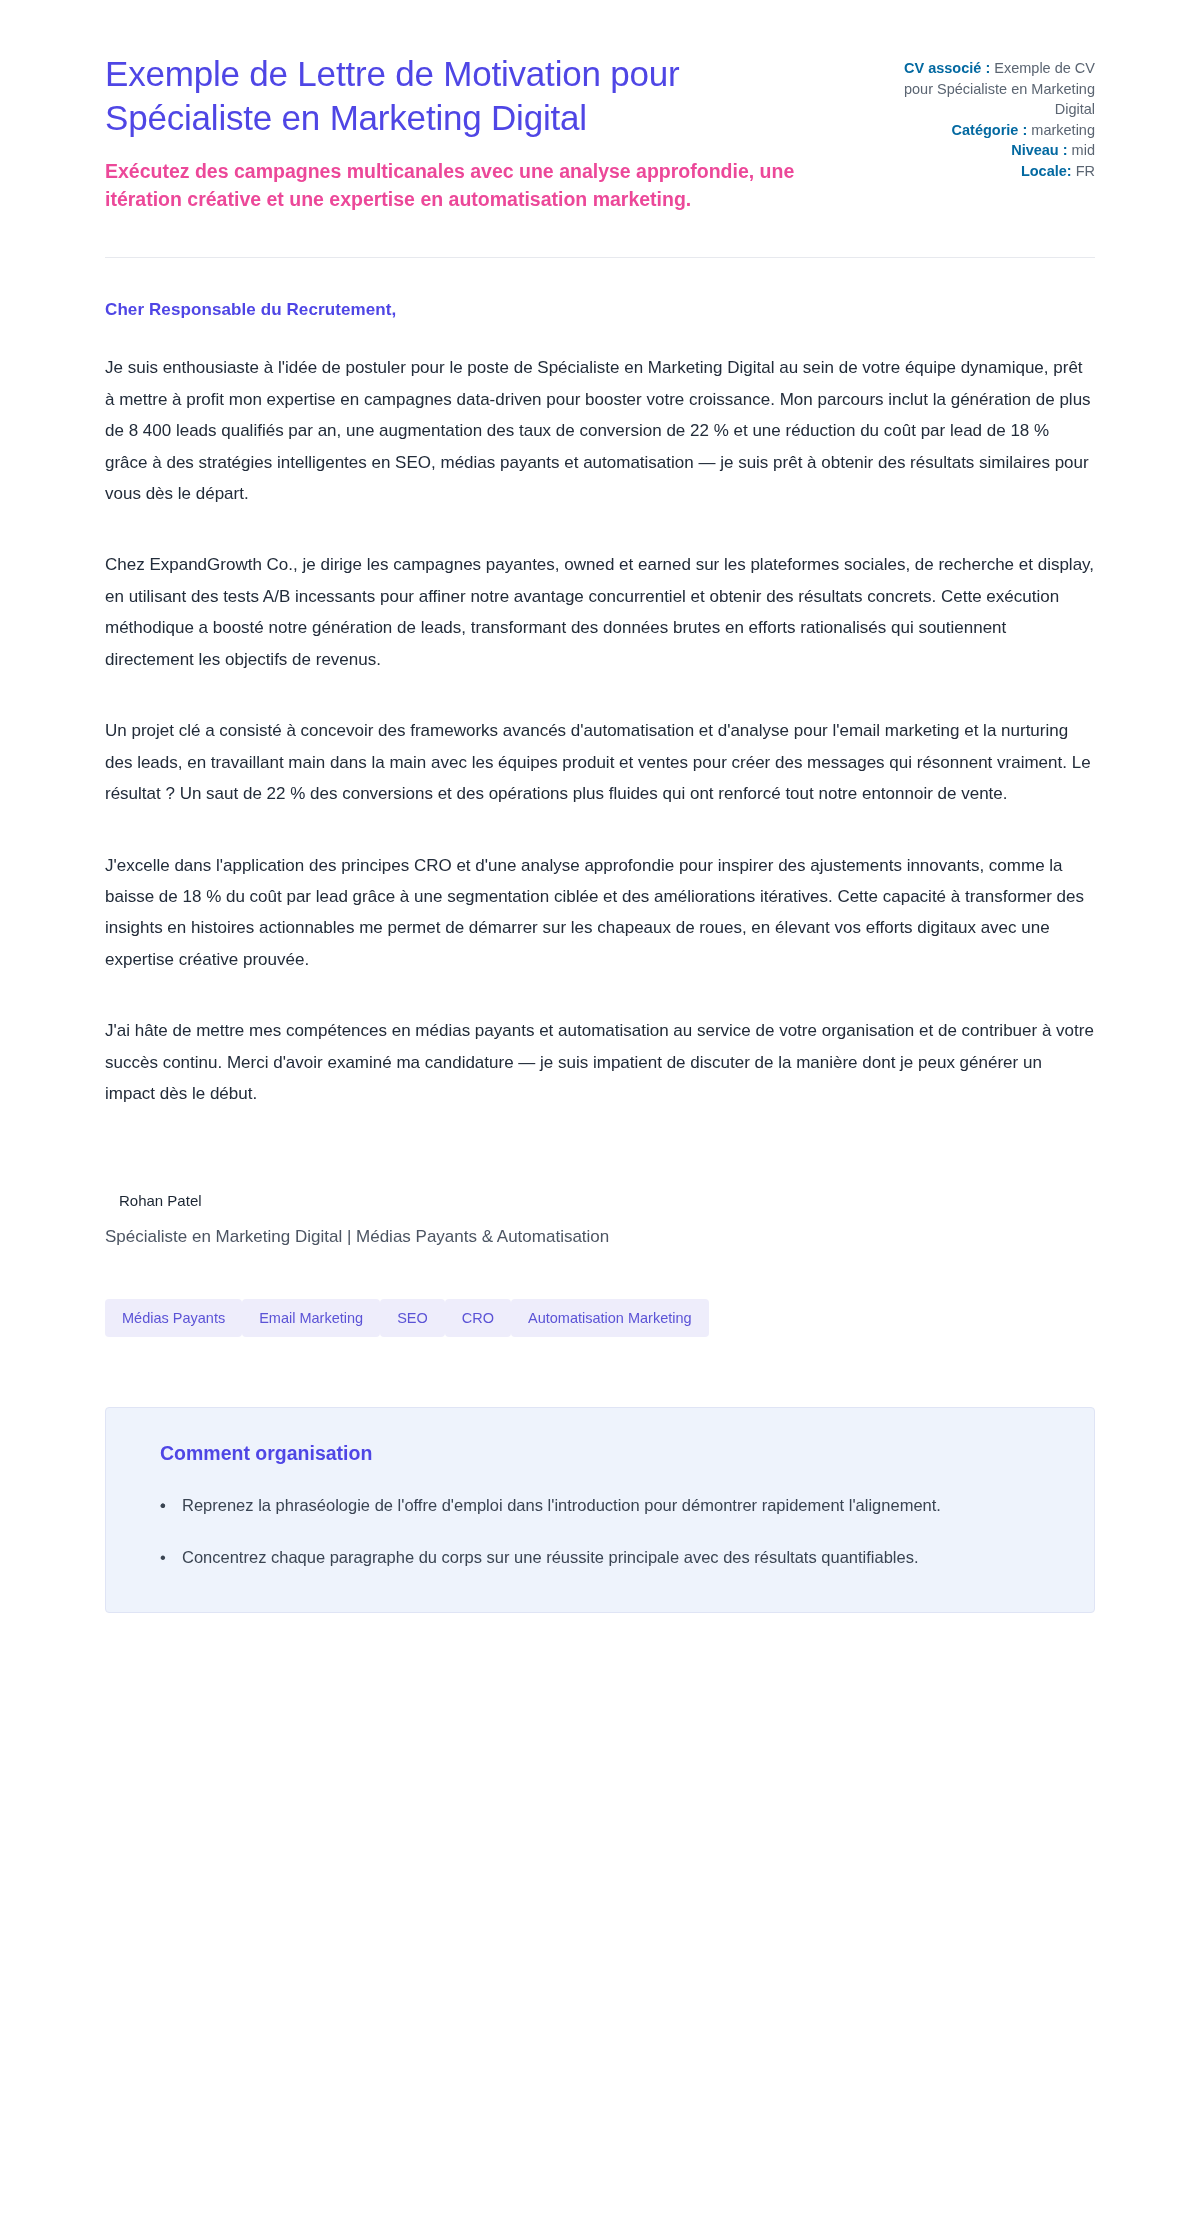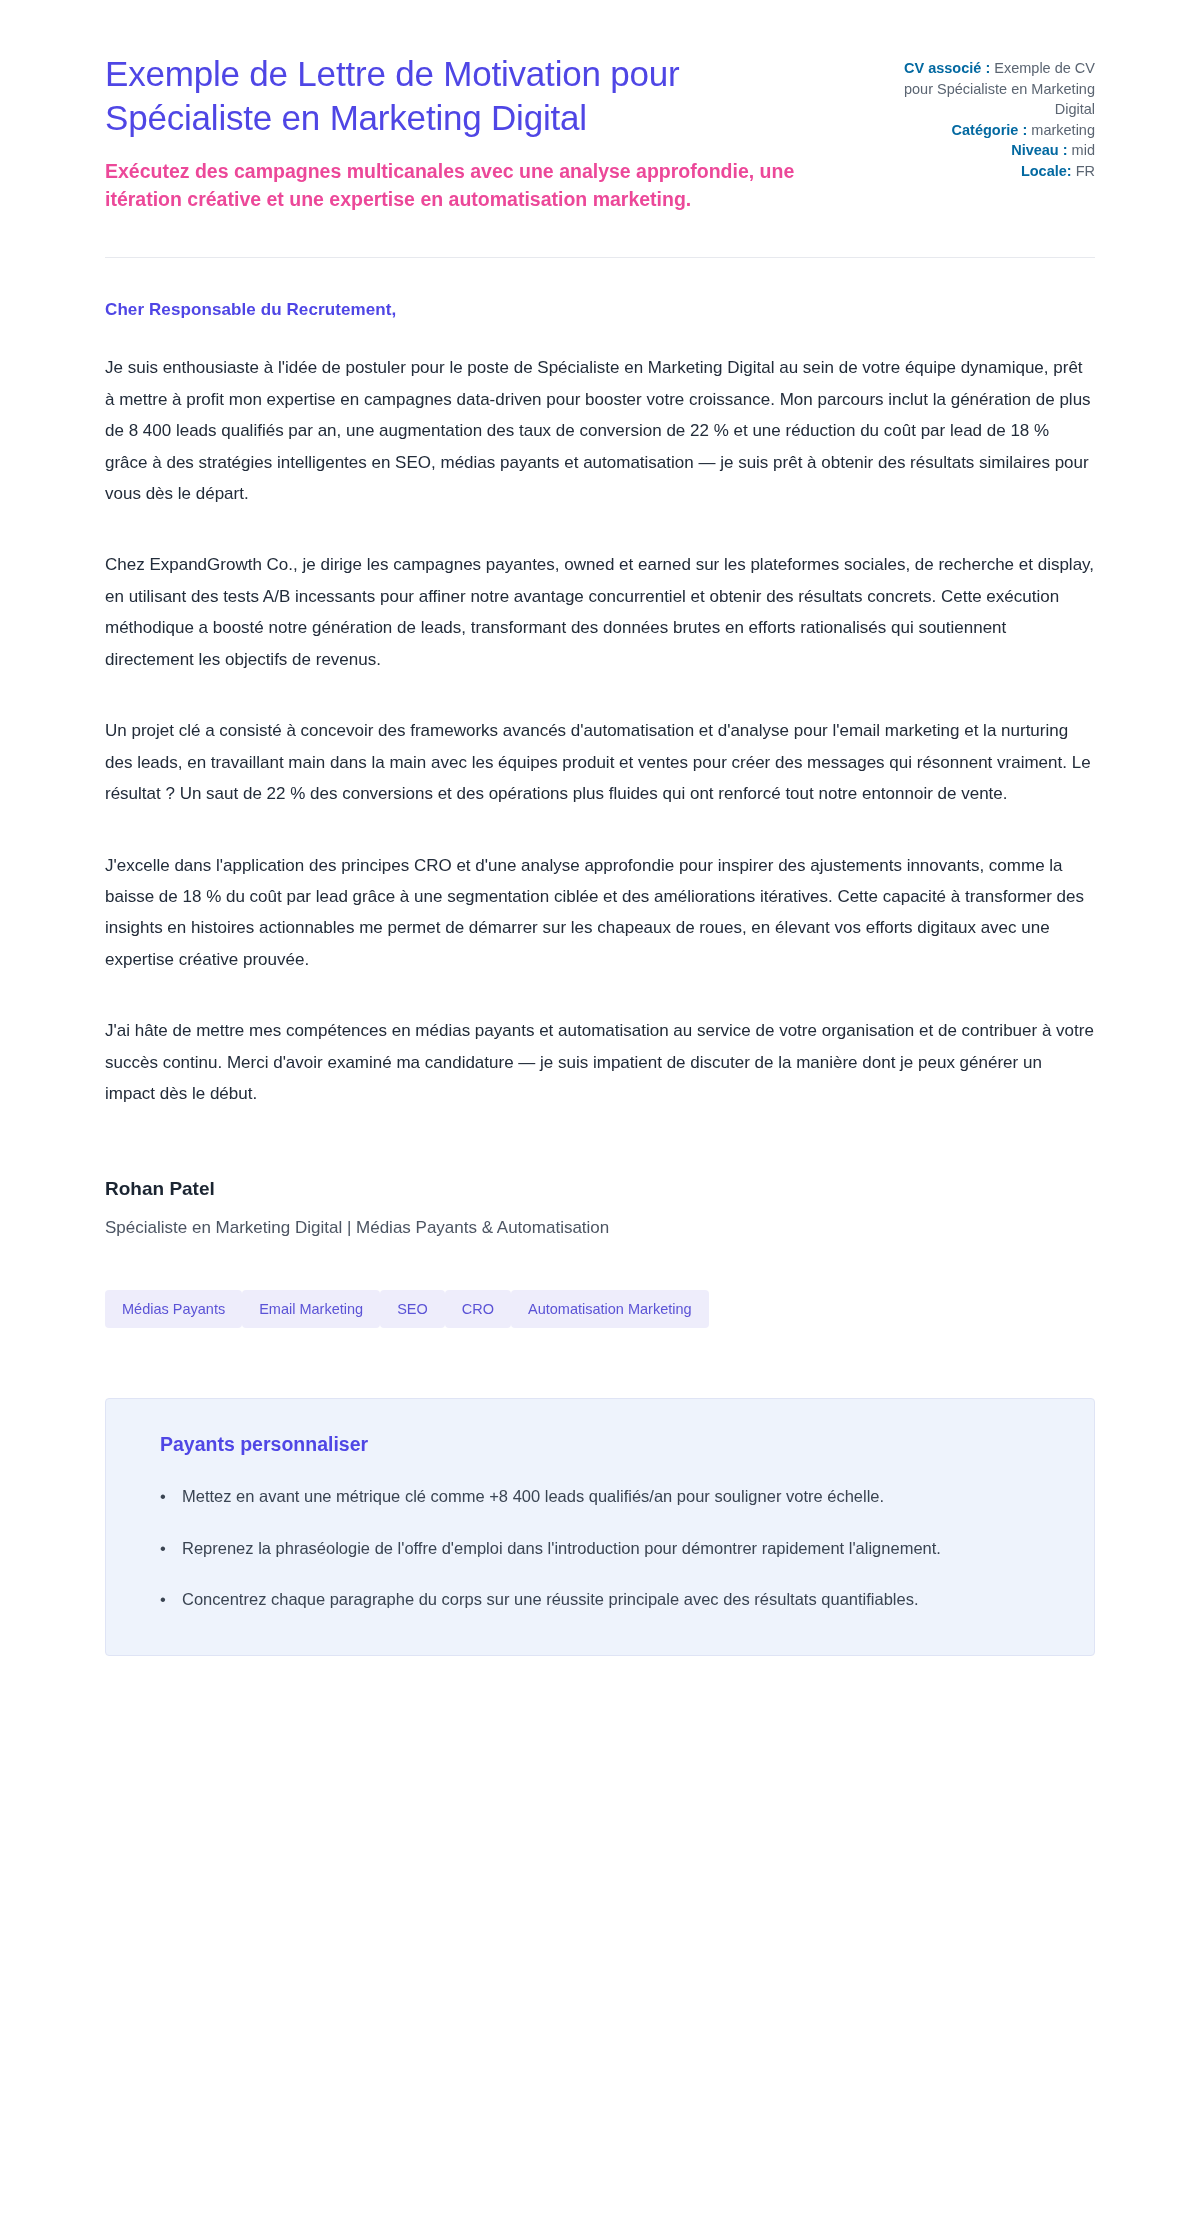--- a/index.html
+++ b/index.html
@@ -86,23 +86,23 @@
     font-size: 17px;
     line-height: 1.85;
     color: #222c3a;
   }
 
   
   .signature {
     padding-top: 28px;
   }
   .sig-name {
-    margin: 0;
-    font-size: 19px;
-    font-weight: 700;
+    margin: 14px;
+    font-size: 15px;
+    font-weight: 400;
     color: #1b2532;
   }
   .sig-role {
     margin: 18px 0 0 0;
     font-size: 17px;
     color: #4c5563;
   }
 
   
   .tags {
@@ -206,25 +206,24 @@
 
   <div class="tags">
     <span class="tag">Médias Payants</span>
     <span class="tag">Email Marketing</span>
     <span class="tag">SEO</span>
     <span class="tag">CRO</span>
     <span class="tag">Automatisation Marketing</span>
   </div>
 
   <div class="callout">
-    <p class="callout-title">Payants personnaliser</p>
+    <p class="callout-title">Comment organisation</p>
     <ul class="callout-list">
       <li>
         <span class="bullet">•</span>
-        <span>Mettez en avant une métrique clé comme +8 400 leads qualifiés/an pour souligner votre échelle.</span>
       </li>
       <li>
         <span class="bullet">•</span>
         <span>Reprenez la phraséologie de l'offre d'emploi dans l'introduction pour démontrer rapidement l'alignement.</span>
       </li>
       <li>
         <span class="bullet">•</span>
         <span>Concentrez chaque paragraphe du corps sur une réussite principale avec des résultats quantifiables.</span>
       </li>
     </ul>

